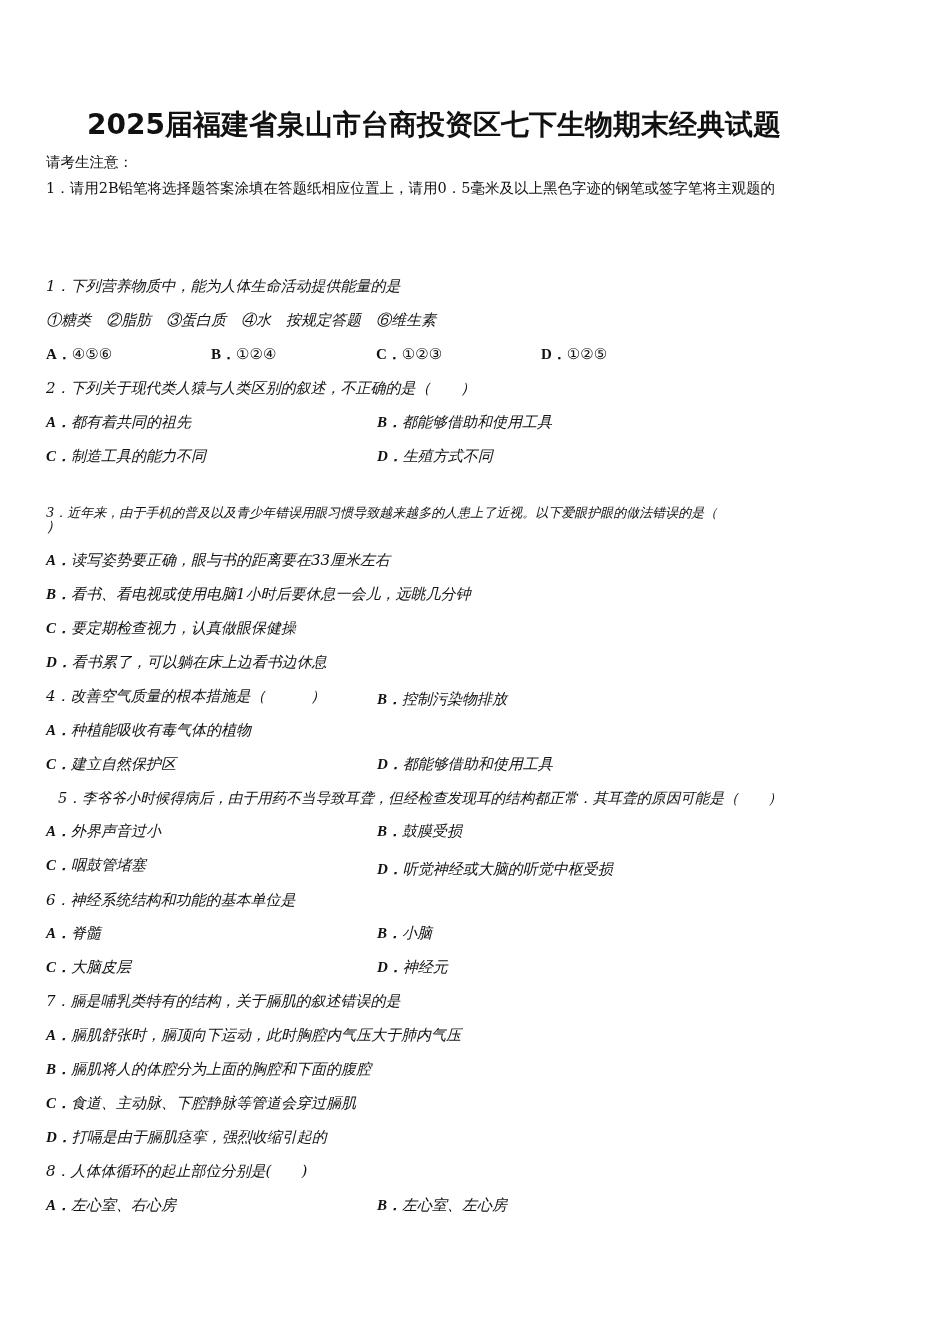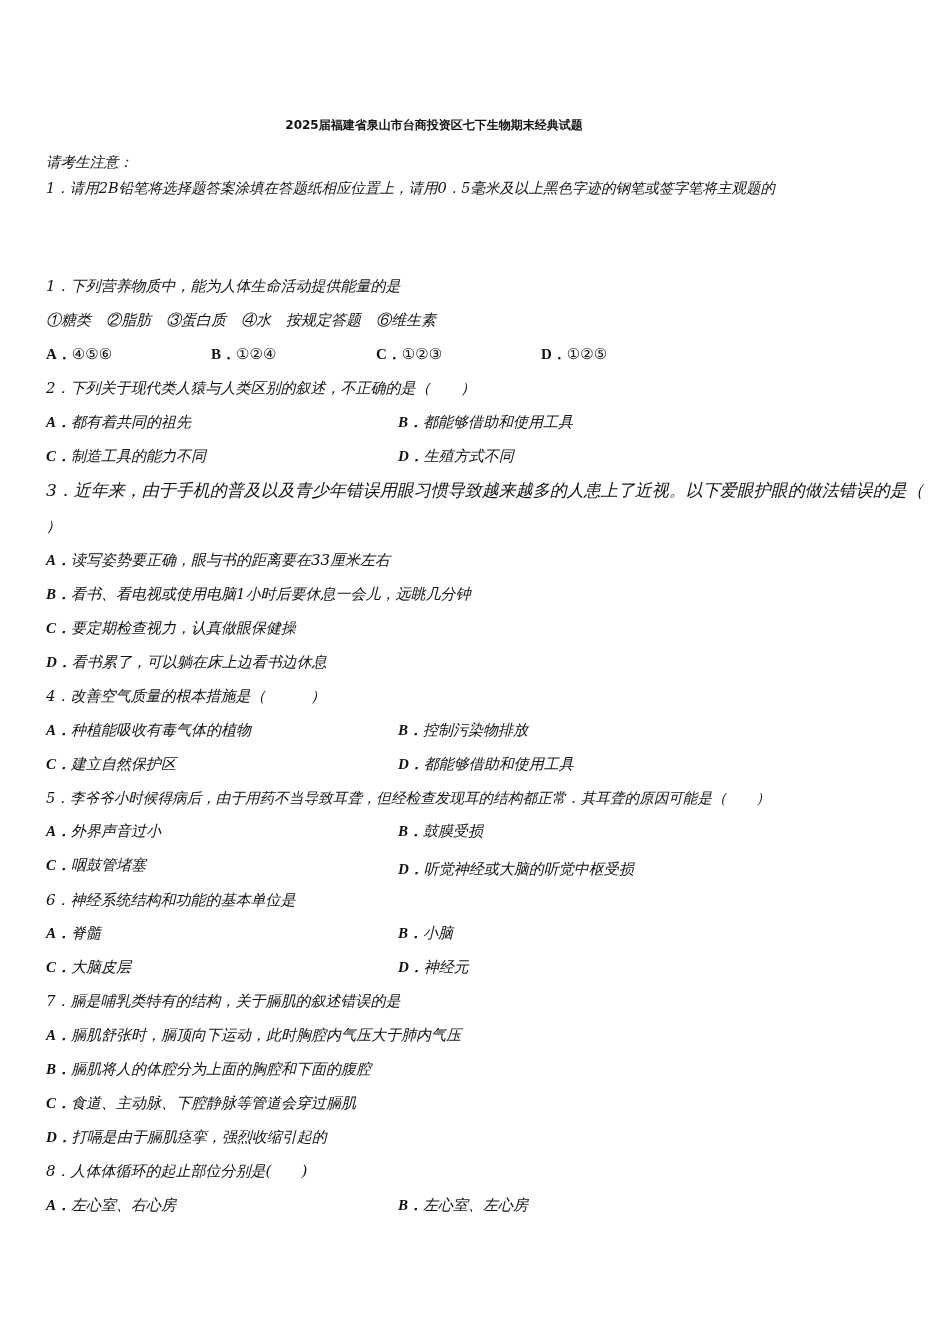--- a/index.html
+++ b/index.html
@@ -17,46 +17,46 @@
       font-size: 15px;
     }
     .title {
       position: absolute;
       left: 0;
       top: 111px;
       width: 868px;
       text-align: center;
       font-family: "DejaVu Sans", "Liberation Sans", sans-serif;
       font-weight: bold;
-      font-size: 12px;
+      font-size: 28px;
       letter-spacing: 0px;
       line-height: 28px;
     }
     .notice {
       position: absolute;
       left: 46px;
       top: 150px;
       width: 860px;
       line-height: 25.5px;
       font-size: 14.5px;
     }
-    .notice div { white-space: nowrap; font-style: italic; }
+    .notice div { white-space: nowrap; }
     .line {
       position: absolute;
       left: 46px;
       white-space: nowrap;
       line-height: 22px;
       font-size: 15px;
       font-style: italic;
     }
     .opt-label {
       font-family: "Liberation Serif", "DejaVu Serif", serif;
       font-weight: bold;
     }
-    .col2 { left: 377px; margin-left: 21px; }
+    .col2 { left: 377px; }
     .q1-opt { position: absolute; white-space: nowrap; line-height: 22px; text-align: right; }
   </style>
 </head>
 <body>
 
 <div>
 
   <div class="title">2025届福建省泉山市台商投资区七下生物期末经典试题</div>
 
   <div class="notice">
@@ -86,50 +86,50 @@
   <div class="line col2" style="top:411px">
     <span class="opt-label">B．</span><span>都能够借助和使用工具</span>
   </div>
   <div class="line" style="top:445px">
     <span class="opt-label">C．</span><span>制造工具的能力不同</span>
   </div>
   <div class="line col2" style="top:445px">
     <span class="opt-label">D．</span><span>生殖方式不同</span>
   </div>
 
-  <div class="line" style="top:479px; font-size:17px;">3．近年来，由于手机的普及以及青少年错误用眼习惯导致越来越多的人患上了近视。以下爱眼护眼的做法错误的是（</div>
+  <div class="line" style="top:502px; font-size:13px;">3．近年来，由于手机的普及以及青少年错误用眼习惯导致越来越多的人患上了近视。以下爱眼护眼的做法错误的是（</div>
   <div class="line" style="top:515px">）</div>
   <div class="line" style="top:549px">
     <span class="opt-label">A．</span><span>读写姿势要正确，眼与书的距离要在33厘米左右</span>
   </div>
   <div class="line" style="top:583px">
     <span class="opt-label">B．</span><span>看书、看电视或使用电脑1小时后要休息一会儿，远眺几分钟</span>
   </div>
   <div class="line" style="top:617px">
     <span class="opt-label">C．</span><span>要定期检查视力，认真做眼保健操</span>
   </div>
   <div class="line" style="top:651px">
     <span class="opt-label">D．</span><span>看书累了，可以躺在床上边看书边休息</span>
   </div>
 
   <div class="line" style="top:685px">4．改善空气质量的根本措施是（　　　）</div>
   <div class="line" style="top:719px">
     <span class="opt-label">A．</span><span>种植能吸收有毒气体的植物</span>
   </div>
-  <div class="line col2" style="top:719px">
+  <div class="line col2" style="top:688px">
     <span class="opt-label">B．</span><span>控制污染物排放</span>
   </div>
   <div class="line" style="top:753px">
     <span class="opt-label">C．</span><span>建立自然保护区</span>
   </div>
   <div class="line col2" style="top:753px">
     <span class="opt-label">D．</span><span>都能够借助和使用工具</span>
   </div>
 
-  <div class="line" style="top:787px; font-size:14.6px;">5．李爷爷小时候得病后，由于用药不当导致耳聋，但经检查发现耳的结构都正常．其耳聋的原因可能是（　　）</div>
+  <div class="line" style="top:787px; font-size:14.6px;margin-left:12px;">5．李爷爷小时候得病后，由于用药不当导致耳聋，但经检查发现耳的结构都正常．其耳聋的原因可能是（　　）</div>
   <div class="line" style="top:820px">
     <span class="opt-label">A．</span><span>外界声音过小</span>
   </div>
   <div class="line col2" style="top:820px">
     <span class="opt-label">B．</span><span>鼓膜受损</span>
   </div>
   <div class="line" style="top:854px">
     <span class="opt-label">C．</span><span>咽鼓管堵塞</span>
   </div>
   <div class="line col2" style="top:858px">

